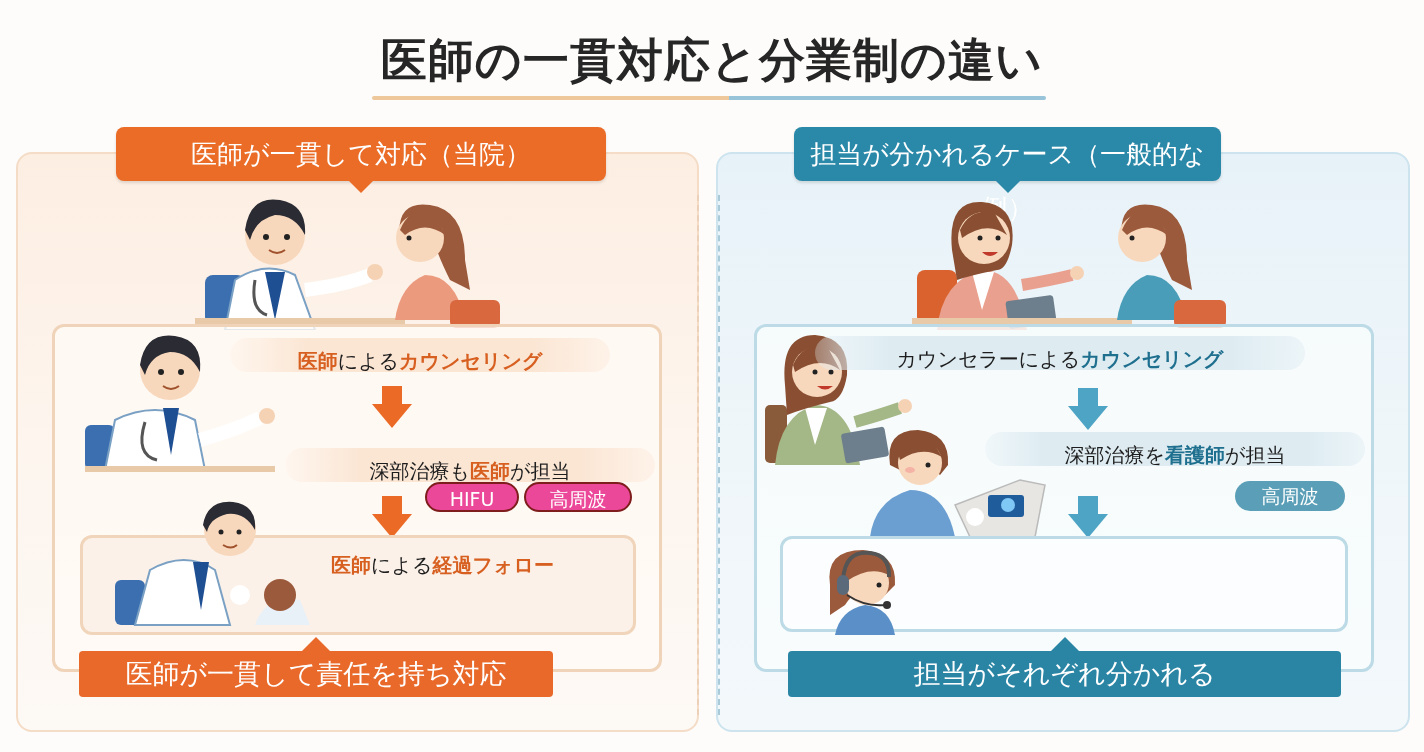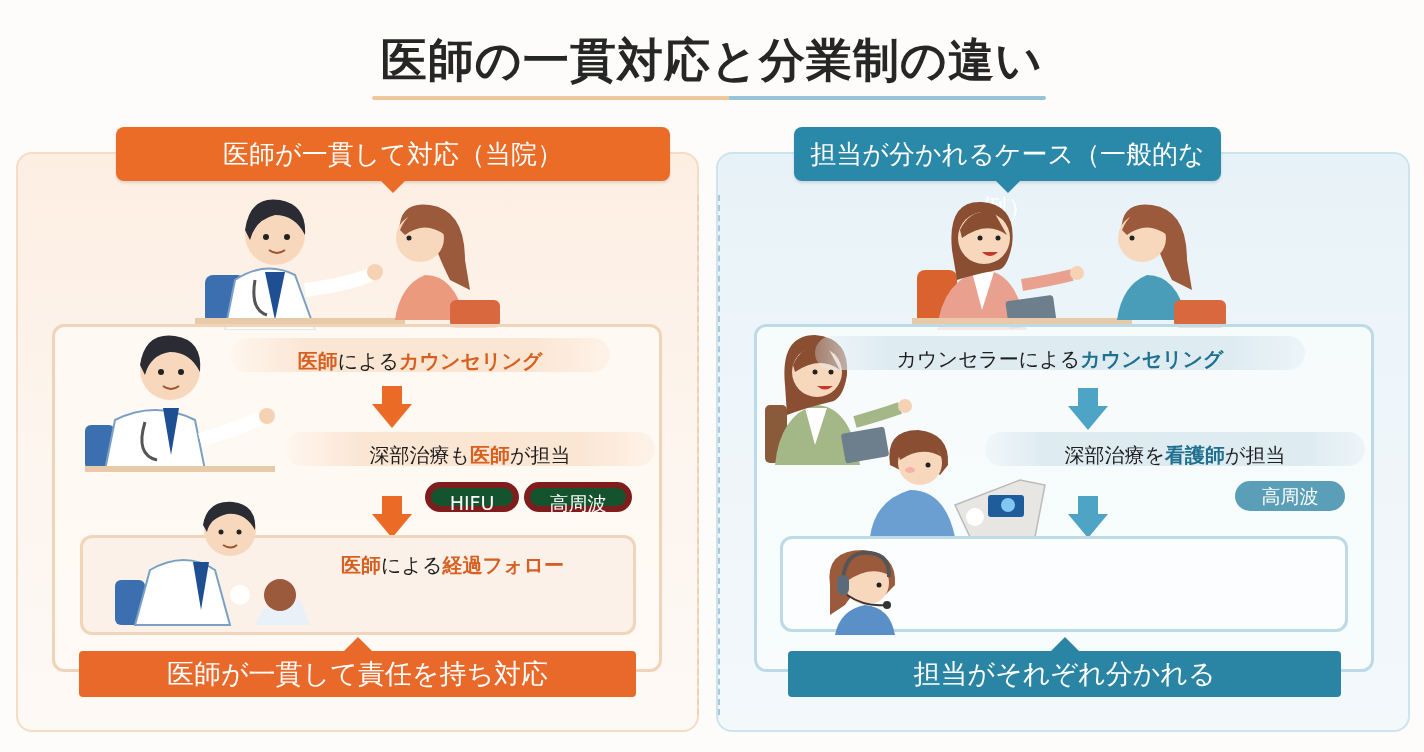--- a/index.html
+++ b/index.html
@@ -45,21 +45,21 @@
   
   .banner {
     position: absolute; top: 127px; height: 54px; border-radius: 8px;
     color: #fff; font-size: 26px; text-align: center; line-height: 54px;
     box-shadow: 0 2px 3px rgba(0,0,0,0.12);
   }
   .banner::after {
     content: ""; position: absolute; left: 50%; bottom: -12px; margin-left: -12px;
     border-left: 12px solid transparent; border-right: 12px solid transparent;
   }
-  .banner.orange { left: 116px; width: 554px; background: #ea6c27; }
+  .banner.orange { left: 116px; width: 490px; background: #ea6c27; }
   .banner.orange::after { border-top: 12px solid #ea6c27; }
   .banner.teal { left: 794px; width: 427px; background: #2a88a8; }
   .banner.teal::after { border-top: 12px solid #2a88a8; }
 
   
   .inner {
     position: absolute; border-radius: 12px;
   }
   .inner.left { left: 52px; top: 324px; width: 610px; height: 348px; border: 3px solid #f0d4b9; background: rgba(255,250,245,0.8); }
   .inner.right { left: 754px; top: 324px; width: 620px; height: 348px; border: 3px solid #bcdbe7; background: rgba(249,252,253,0.8); }
@@ -71,38 +71,38 @@
   .pill.o { background: linear-gradient(90deg, rgba(253,236,222,0.2), #fbe6d4 20%, #fbe6d4 80%, rgba(253,236,222,0.5)); }
   .pill.b { background: linear-gradient(90deg, rgba(226,238,244,0.3), #deecf2 15%, #deecf2 85%, rgba(226,238,244,0.5)); }
   .hl-o { color: #d75f20; font-weight: bold; }
   .hl-b { color: #1f6f8f; font-weight: bold; }
 
   .arrow { position: absolute; width: 40px; height: 42px; }
   .tag {
     position: absolute; height: 30px; border-radius: 15px;
     color: #fff; font-size: 19px; line-height: 30px; text-align: center;
   }
-  .tag.o { background: #14532d; border: 6px solid #7f1d1d; }
+  .tag.o { background: #ec4899; border: 2px solid #7f1d1d; }
   .tag.b { background: #5a9fb7; }
 
   .follow {
     position: absolute; border-radius: 12px;
   }
   .follow.o { left: 80px; top: 535px; width: 556px; height: 100px; border: 3px solid #f0d5bb; background: #fbf1e8; }
   .follow.b { left: 780px; top: 536px; width: 568px; height: 96px; border: 3px solid #bcdbe7; background: #fbfdfe; }
 
   .bottom-bar {
     position: absolute; top: 651px; height: 46px; border-radius: 4px;
     color: #fff; font-size: 27px; text-align: center; line-height: 46px;
   }
   .bottom-bar::before {
     content: ""; position: absolute; left: 50%; top: -14px; margin-left: -14px;
     border-left: 14px solid transparent; border-right: 14px solid transparent;
   }
-  .bottom-bar.o { left: 79px; width: 557px; background: #e8692a; }
+  .bottom-bar.o { left: 79px; width: 474px; background: #e8692a; }
   .bottom-bar.o::before { border-bottom: 14px solid #e8692a; }
   .bottom-bar.b { left: 788px; width: 553px; background: #2a85a4; }
   .bottom-bar.b::before { border-bottom: 14px solid #2a85a4; }
 
   .illus { position: absolute; }
   .txt-line { display: block; }
 </style>
 </head>
 <body>
 
@@ -179,21 +179,21 @@
 
 <div class="pill o" style="left:230px;top:338px;width:380px;">
   <span class="hl-o">医師</span><span>による</span><span class="hl-o">カウンセリング</span>
 </div>
 
 <svg class="arrow" style="left:372px;top:386px" viewBox="0 0 40 42">
   <rect x="10" y="0" width="20" height="20" fill="#eb6b26"></rect>
     <polygon points="0,18 40,18 20,42" fill="#eb6b26"></polygon>
 </svg>
 
-<div class="pill o" style="left:285px;top:432px;width:370px;">
+<div class="pill o" style="left:285px;top:448px;width:370px;">
   <span>深部治療も</span><span class="hl-o">医師</span><span>が担当</span>
 </div>
 
 <div class="tag o" style="left:425px;top:482px;width:94px;">HIFU</div>
 <div class="tag o" style="left:524px;top:482px;width:108px;">高周波</div>
 
 <svg class="arrow" style="left:372px;top:496px" viewBox="0 0 40 42">
   <rect x="10" y="0" width="20" height="20" fill="#eb6b26"></rect>
     <polygon points="0,18 40,18 20,42" fill="#eb6b26"></polygon>
 </svg>
@@ -205,21 +205,21 @@
   <path d="M78 62 L86 110 L94 62 Z" fill="#1f4f93"></path>
   <circle cx="115" cy="30" r="26" fill="#f8d8bd"></circle>
   <path d="M88 25 Q92 0 118 2 Q142 5 140 30 Q130 12 112 14 Q95 18 92 32 Z" fill="#2b2b33"></path>
   <circle cx="106" cy="32" r="2.5" fill="#222"></circle>
     <circle cx="124" cy="32" r="2.5" fill="#222"></circle>
   <path d="M108 45 Q116 50 122 45" stroke="#a0522d" stroke-width="2" fill="none"></path>
   <path d="M140 125 Q150 95 185 100 L195 125 Z" fill="#e8f1f8"></path>
   <circle cx="165" cy="95" r="16" fill="#9c5a3c"></circle>
   <circle cx="125" cy="95" r="10" fill="#ffffff"></circle>
 </svg>
-<div class="pill" style="left:285px;top:542px;width:335px;text-align:center;">
+<div class="pill" style="left:275px;top:542px;width:335px;text-align:center;">
   <span class="hl-o">医師</span><span>による</span><span class="hl-o">経過フォロー</span>
 </div>
 
 <div class="bottom-bar o">医師が一貫して責任を持ち対応</div>
 
 <div class="inner right"></div>
 
 <svg class="illus" style="left:765px;top:330px" width="160" height="135" viewBox="0 0 160 135">
   <rect x="0" y="75" width="22" height="58" rx="5" fill="#8a5b3a"></rect>
   <path d="M10 135 Q15 85 50 75 Q85 75 95 135 Z" fill="#a4b786"></path>

